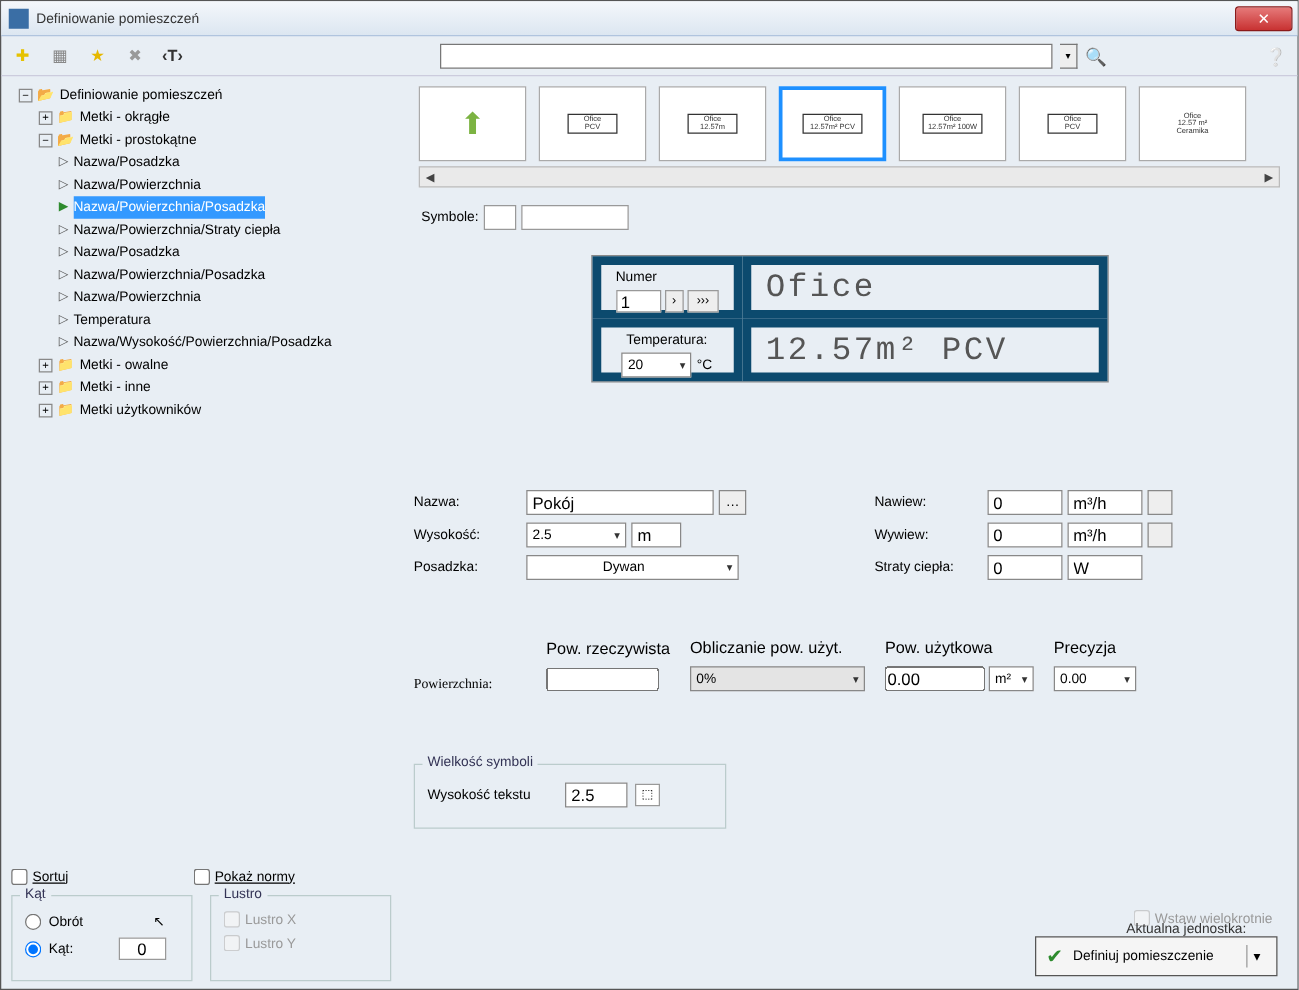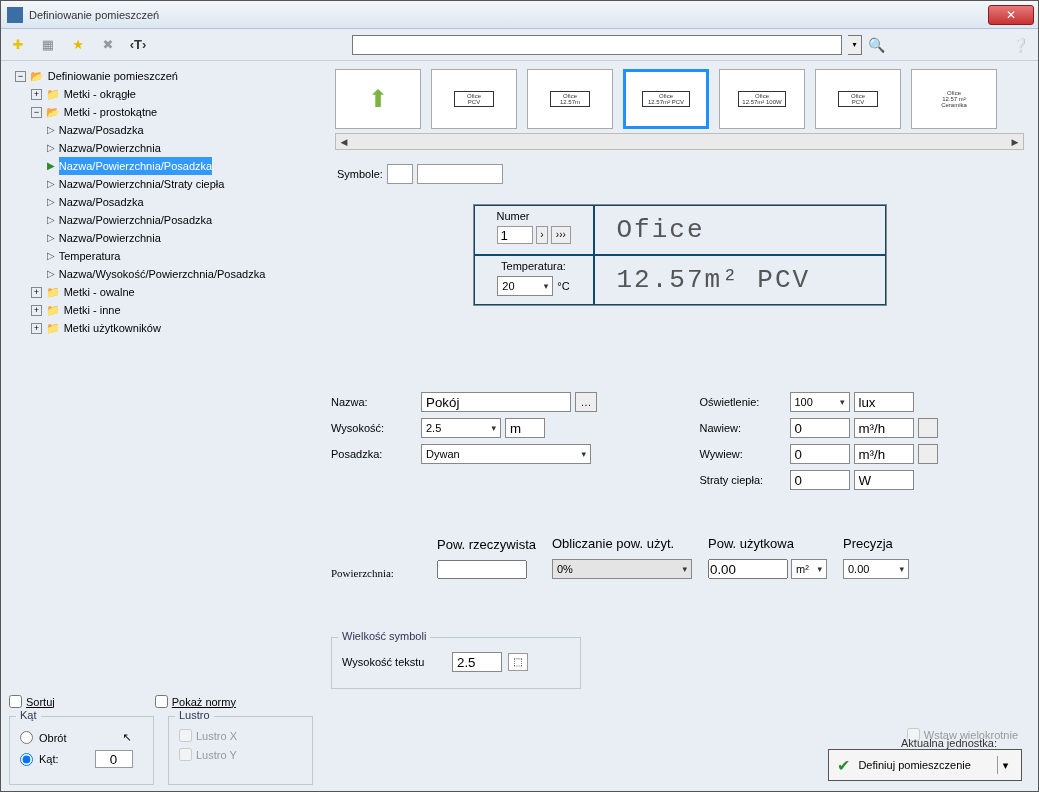--- a/index.html
+++ b/index.html
@@ -158,21 +158,21 @@
 .symbole-row .box{border:1px solid #999;background:#fff;width:26px;height:20px;}
 .symbole-row .box.wide{width:86px;}
 .preview-box {
   width: 414px;
   border: 1px solid #888;
   margin: 0 auto 40px;
   display: grid;
   grid-template-columns: 120px 1fr;
   grid-template-rows: 50px 50px;
 }
-.preview-box > div { border: 1px solid #0c4a6e; padding:4px 22px; }
+.preview-box > div { border: 7px solid #0c4a6e; padding:4px 12px; }
 .preview-name, .preview-area {
   font-family: "Courier New", monospace;
   font-size: 26px;
   letter-spacing: 2px;
   color:#555;
   display:flex;align-items:center;
 }
 .form-row{display:flex;align-items:center;margin:6px 0;}
 .form-row label{width:90px;}
 .form-row .input,.form-row select{height:20px;border:1px solid #888;background:#fff;padding:0 4px;}
@@ -450,33 +450,26 @@
           </div>
           <div class="form-row">
             <label>Wysokość:</label>
             <div class="ddinput" style="width:80px;">
                 <span>2.5</span>
               </div>
             <input class="input w38" style="margin-left: 4px;" value="m">
           </div>
           <div class="form-row">
             <label>Posadzka:</label>
-            <div class="ddinput" style="width:170px;">
+            <div class="ddinput" style="width:170px;justify-content:center;">
                 <span>Dywan</span>
               </div>
           </div>
         </div>
         <div class="col">
-          <div class="form-row">
-            <label>Oświetlenie:</label>
-            <div class="ddinput" style="width:60px;">
-                <span>100</span>
-              </div>
-            <input class="input w64" style="margin-left: 4px;" value="lux">
-          </div>
           <div class="form-row">
             <label>Nawiew:</label>
             <input class="input w64" value="0" style="">
             <input class="input w64" style="margin-left: 4px;" value="m³/h">
             <div class="input" style="width:20px;margin-left:4px;background:#eee;"></div>
           </div>
           <div class="form-row">
             <label>Wywiew:</label>
             <input class="input w64" value="0" style="">
             <input class="input w64" style="margin-left: 4px;" value="m³/h">

